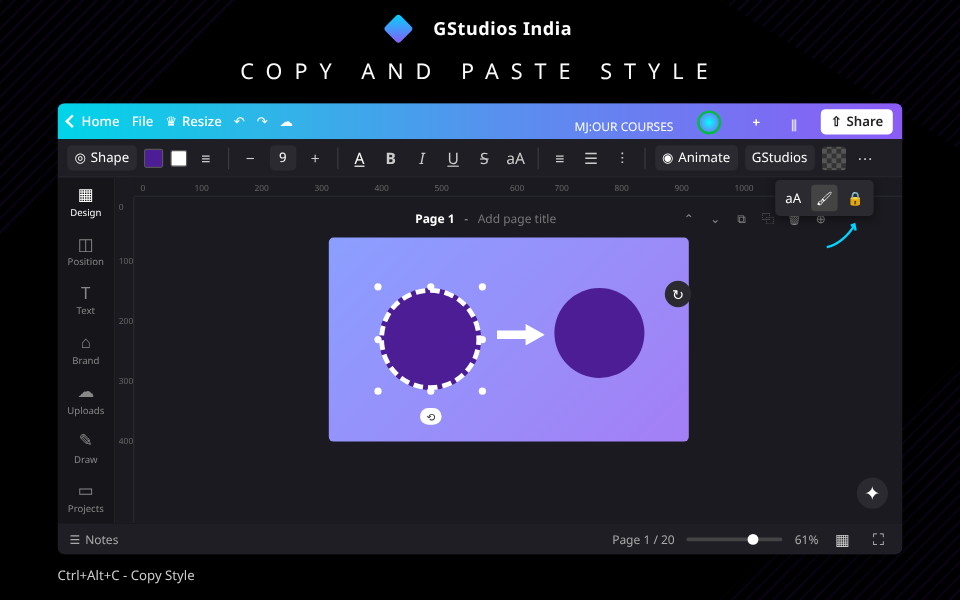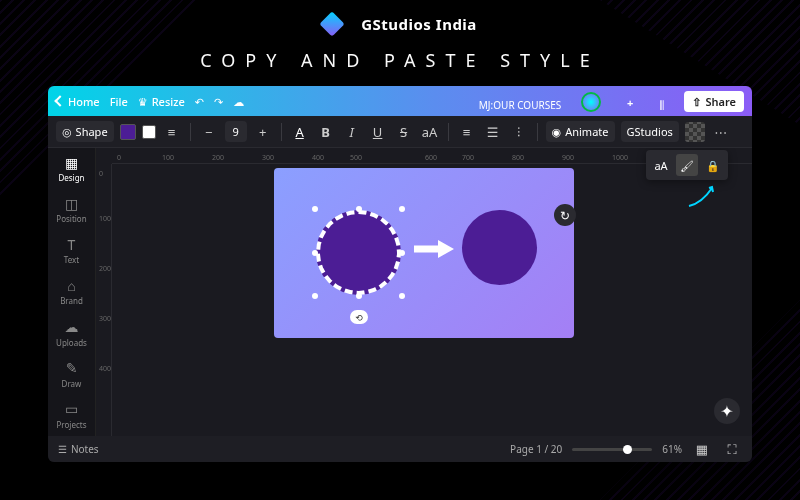--- a/index.html
+++ b/index.html
@@ -180,37 +180,50 @@
         </div>
     </div>
 
     <div class="canvas-wrap">
       <div class="ruler-h">
         <span style="left:5px">0</span>
           <span style="left:50px">100</span>
           <span style="left:100px">200</span>
           <span style="left:150px">300</span>
           <span style="left:200px">400</span>
-          <span style="left:238px">500</span>
+          <span style="left:250px">500</span>
           <span style="left:313px">600</span>
           <span style="left:350px">700</span>
           <span style="left:400px">800</span>
           <span style="left:450px">900</span>
           <span style="left:500px">1000</span>
           <span style="left:550px">1100</span>
           <span style="left:600px">1200</span>
       </div>
       <div class="ruler-v">
         <span style="top:5px">0</span>
           <span style="top:50px">100</span>
           <span style="top:100px">200</span>
           <span style="top:150px">300</span>
           <span style="top:200px">400</span>
       </div>
 
+      <div class="page-title">
+        <b style="color:#fff">Page 1</b>
+        <span>-</span>
+        <span style="color:#777">Add page title</span>
+        <div class="actions">
+          <div class="pg-ico">⌃</div>
+          <div class="pg-ico">⌄</div>
+          <div class="pg-ico">⧉</div>
+          <div class="pg-ico">⿻</div>
+          <div class="pg-ico">🗑</div>
+          <div class="pg-ico">⊕</div>
+        </div>
+      </div>
 
       <div style="position:relative">
         <div class="page">
           <div class="circle1"></div>
           <div class="sel-handle sel-tl"></div>
           <div class="sel-handle sel-tr"></div>
           <div class="sel-handle sel-bl"></div>
           <div class="sel-handle sel-br"></div>
           <div class="sel-handle sel-ml"></div>
           <div class="sel-handle sel-mr"></div>
@@ -247,13 +260,14 @@
       <span>Page 1 / 20</span>
       <div class="slider"></div>
       <span>61%</span>
       <span class="tb-icon">▦</span>
       <span class="tb-icon">⛶</span>
     </div>
   </div>
 </div>
 
 <div class="shortcuts">
+  <div>Ctrl+Alt+C - Copy Style</div>
 </div>
 
 </body></html>

